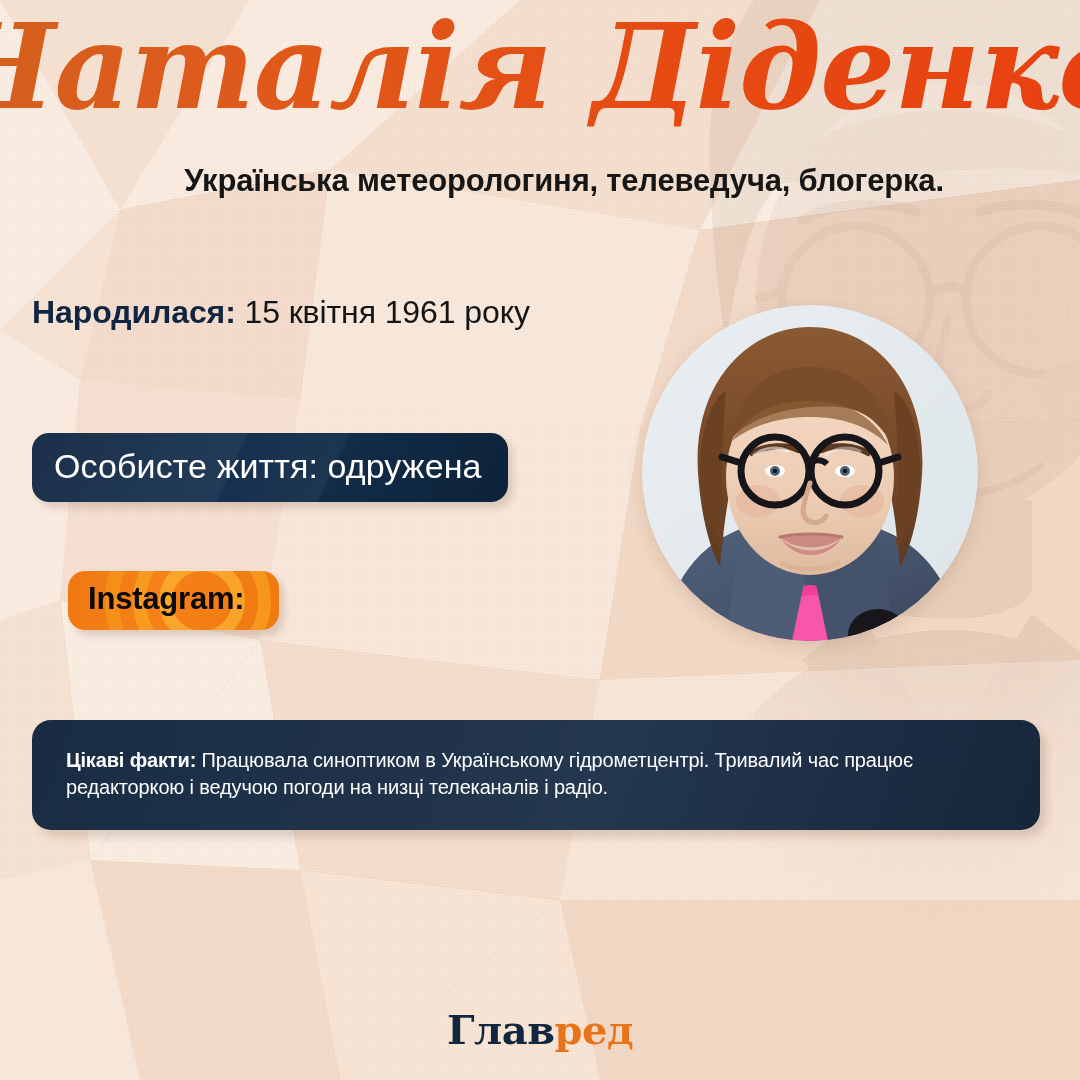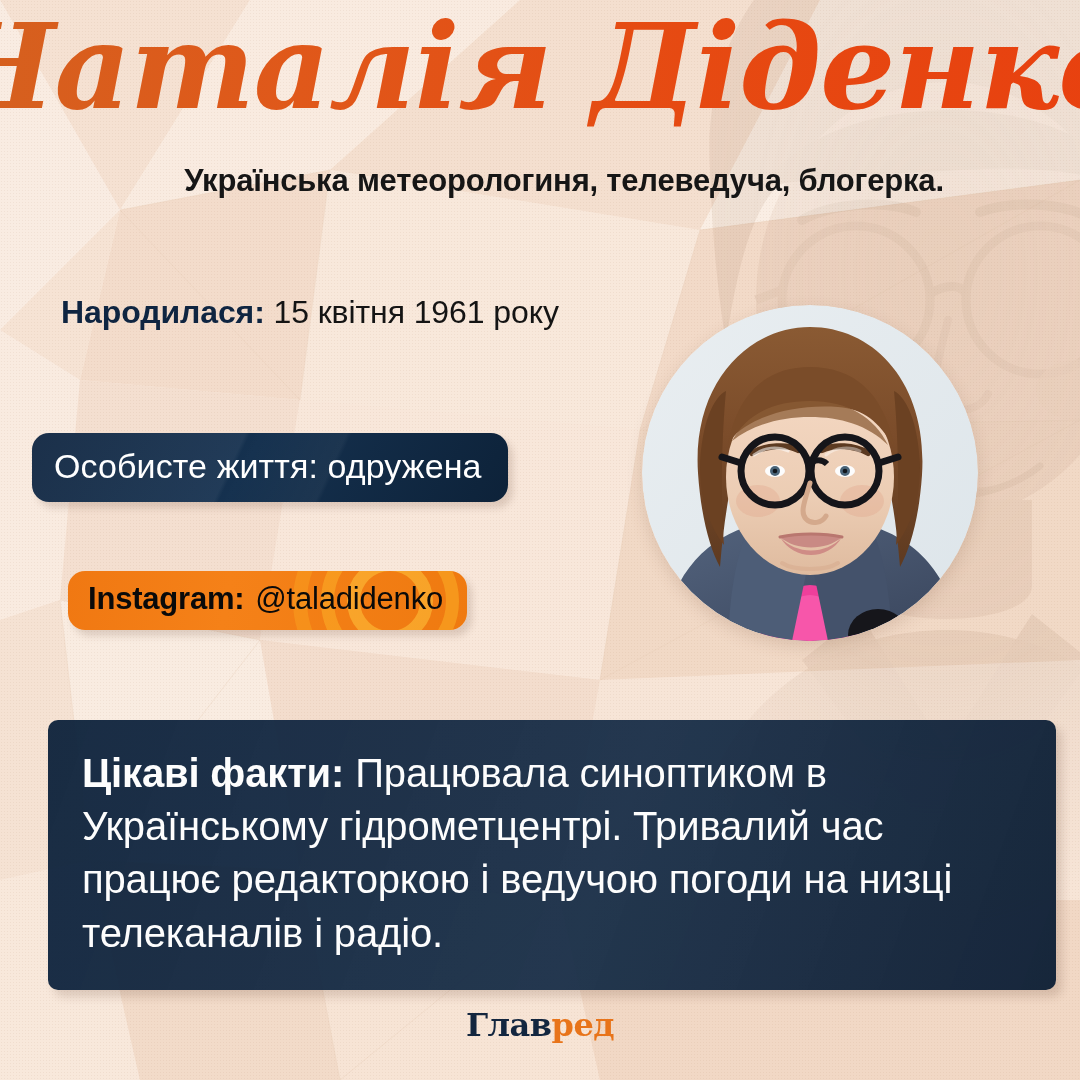--- a/index.html
+++ b/index.html
@@ -71,21 +71,20 @@
     letter-spacing:-.2px;
     padding-left:20px;
   }
 
   
   .birth{
     position:absolute;left:32px;top:294px;
     font-size:32px;color:#131313;
     letter-spacing:-.1px;
     white-space:nowrap;
-    margin-left:29px;
   }
   .birth .lbl{font-weight:700;color:#0f2541;}
   .birth .val{font-weight:400;color:#141414;}
 
   
   .badge{
     position:absolute;
     display:inline-flex;align-items:center;
     border-radius:17px;
     white-space:nowrap;
@@ -143,44 +142,44 @@
     width:336px;height:336px;
     border-radius:50%;
     overflow:hidden;
     box-shadow:0 6px 16px rgba(110,70,45,.17);
   }
   .portrait svg{width:100%;height:100%;display:block;}
 
   
   .facts{
     position:absolute;
-    left:48px;top:720px;
+    left:32px;top:720px;
     width:1008px;
     box-sizing:border-box;
     padding:27px 36px 30px 34px;
-    border-radius:10px;
+    border-radius:19px;
     background:linear-gradient(110deg,rgba(14,35,60,.955) 0%, rgba(19,42,69,.93) 55%, rgba(12,30,52,.955) 100%);
     color:#fdfdfd;
-    font-size:40px;
+    font-size:20px;
     line-height:1.33;
     letter-spacing:-.15px;
     box-shadow:6px 7px 9px rgba(90,55,35,.17);
     overflow:hidden;
   }
   .facts .lbl{font-weight:700;}
   .facts .body{font-weight:400;}
   .facts > p{position:relative;z-index:2;margin:0;}
 
   
   .logo{
     position:absolute;left:0;top:1006px;width:1080px;
     text-align:center;
     font-family:"DejaVu Serif", serif;
     font-weight:700;
-    font-size:32px;
+    font-size:40px;
     letter-spacing:-.5px;
   }
   .logo .a{color:#13263f;}
   .logo .b{color:#e8741a;}
 </style>
 </head>
 <body>
 
 <div class="poster">
 
@@ -299,21 +298,20 @@
   </div>
 
   <div class="badge badge-instagram">
     <div class="ig-rings">
       <i></i>
         <i></i>
         <i></i>
     </div>
     <span class="lbl">Instagram:</span>
     <span style="width:.35em"></span>
-    <span class="val">@taladidenko</span>
   </div>
 
   <div class="portrait">
     <svg viewBox="0 0 336 336" preserveAspectRatio="xMidYMid slice">
       <defs>
         <clipPath id="circclip">
             <circle cx="168" cy="168" r="168"></circle>
           </clipPath>
         <linearGradient id="bgg" x1="0" y1="0" x2="1" y2="1">
           <stop offset="0%" stop-color="#e9eef1"></stop>

